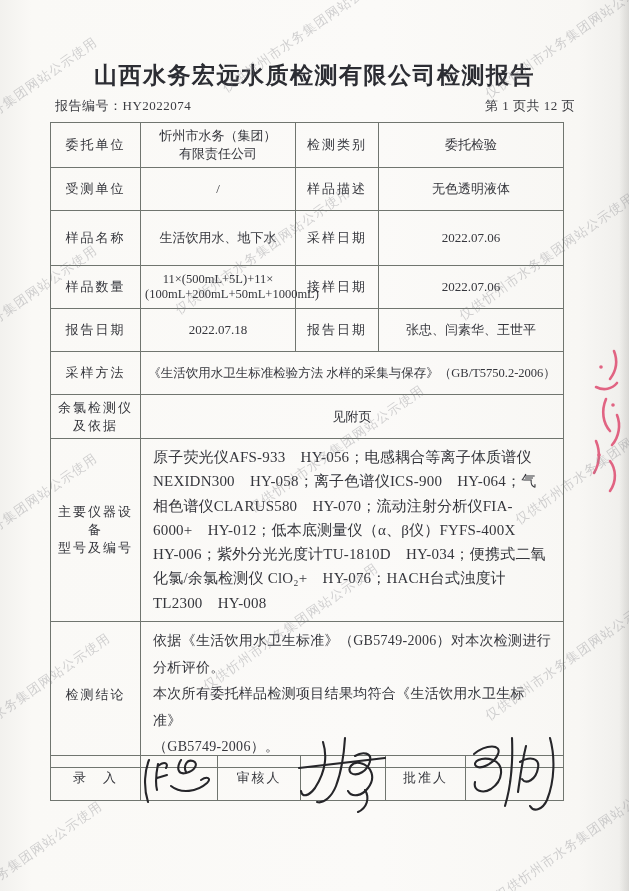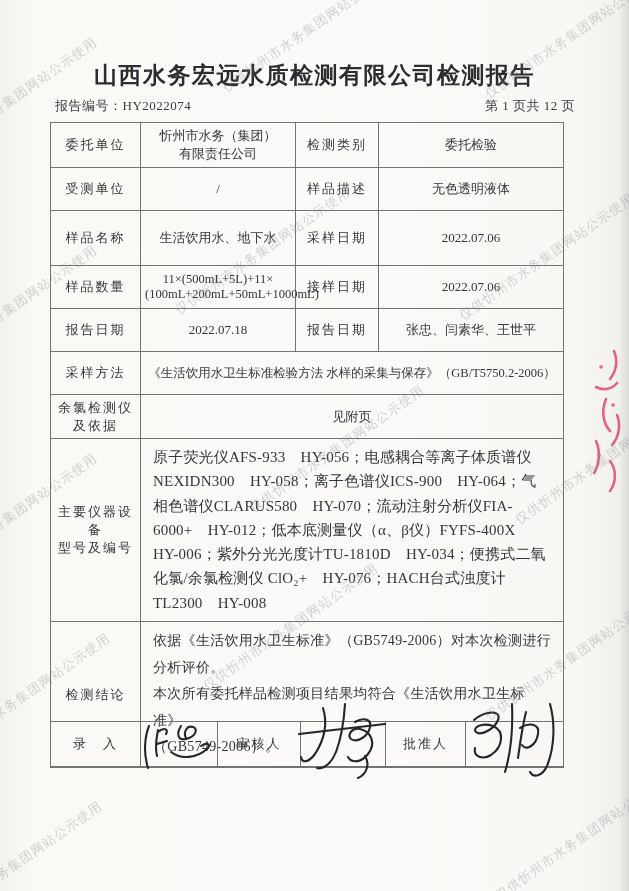--- a/index.html
+++ b/index.html
@@ -26,21 +26,21 @@
   .meta-row{
     position:absolute;top:97px;left:55px;width:520px;
     display:flex;justify-content:space-between;
     font-size:13px;letter-spacing:0.5px;color:#3a3b40;gap:48px;
   }
   table.main,table.sig{
     position:absolute;left:50px;
     border-collapse:collapse;table-layout:fixed;width:513px;
   }
   table.main{top:122px;}
-  table.sig{top:721px;}
+  table.sig{top:755px;}
   td{
     border:1px solid #70756f;
     font-size:13px;text-align:center;vertical-align:middle;
     padding:2px 4px;color:#35363c;
     overflow:visible;
   }
   td.lbl{letter-spacing:2px;white-space:pre-line;}
   td.pre{white-space:pre-line;}
   td.small{font-size:12.5px;margin-left:23px;}
   td.longtext{

